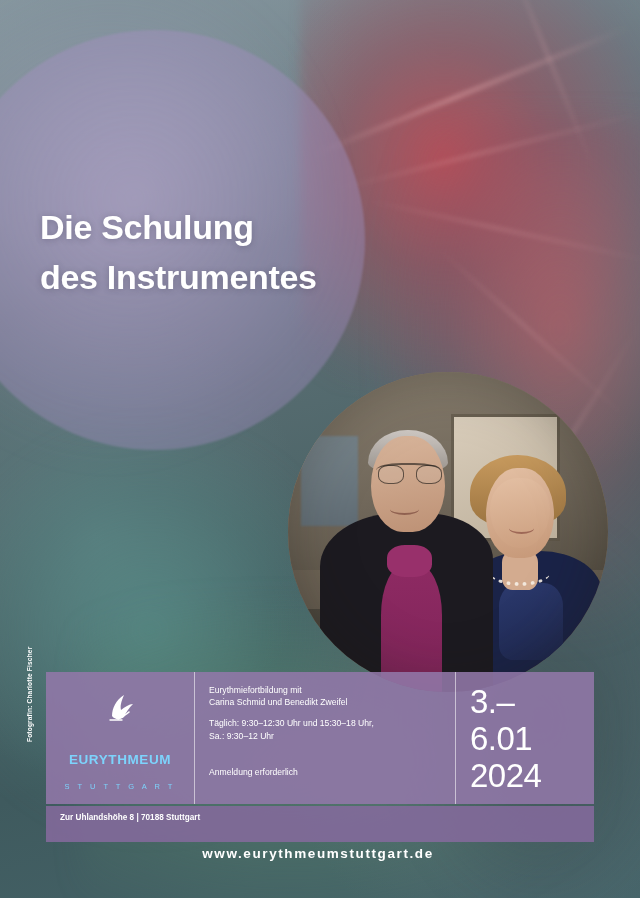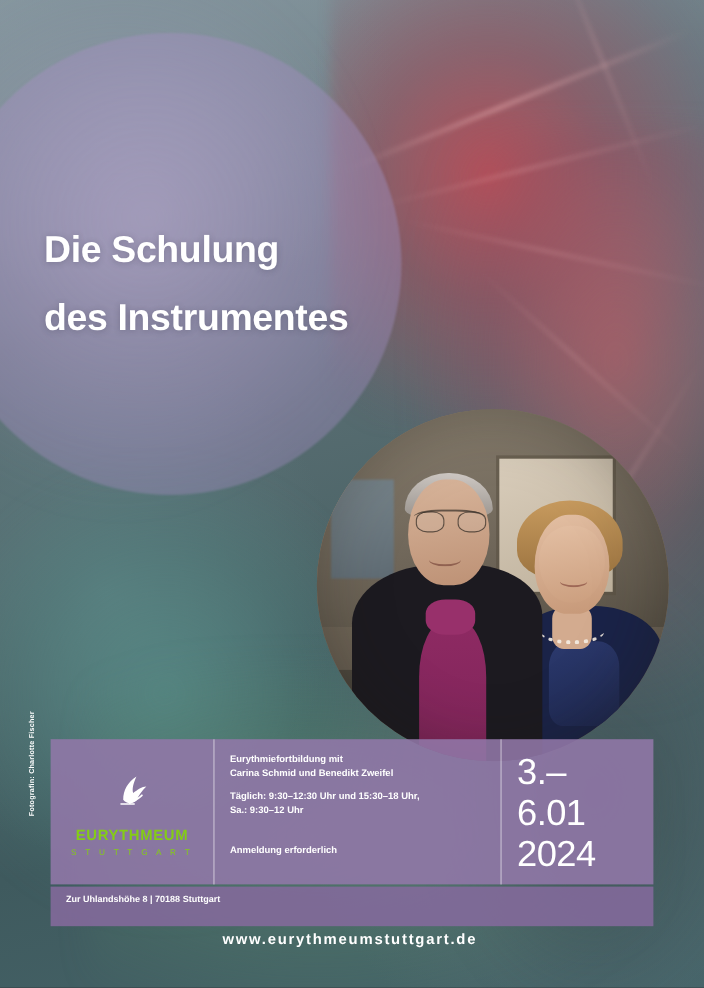--- a/index.html
+++ b/index.html
@@ -96,21 +96,21 @@
     position: absolute;
     left: 40px;
     top: 210px;
     color: #ffffff;
     font-size: 34px;
     font-weight: bold;
     line-height: 1.0;
     letter-spacing: -0.3px;
     text-shadow: 0 1px 6px rgba(40,40,60,0.25);
   }
-  .headline .line2 { margin-top: 28px; }
+  .headline .line2 { margin-top: 16px; }
 
   
   .photo {
     position: absolute;
     left: 288px;
     top: 372px;
     width: 320px;
     height: 320px;
     border-radius: 50%;
     overflow: hidden;
@@ -278,22 +278,23 @@
     background: rgba(146,120,168,0.88);
     display: flex;
     align-items: stretch;
   }
   .panel-logo {
     width: 148px;
     display: flex;
     flex-direction: column;
     align-items: center;
     justify-content: center;
-    color: #84cc16;
+    color: #7dd3fc;
     border-right: 1px solid rgba(255,255,255,0.55);
+    gap: 12px;
   }
   .logo-mark { margin-bottom: 6px; }
   .logo-name {
     font-size: 13.5px;
     font-weight: bold;
     letter-spacing: 0.6px;
   }
   .logo-sub {
     font-size: 7.5px;
     letter-spacing: 3px;
@@ -302,21 +303,21 @@
   .panel-text {
     flex: 1;
     padding: 12px 14px 10px 14px;
     color: #ffffff;
     font-size: 8.6px;
     line-height: 1.42;
     border-right: 1px solid rgba(255,255,255,0.55);
   }
   .panel-text p { margin: 0 0 9px 0; }
   .panel-text p:last-child { margin-bottom: 0; margin-top: 24px; }
-  .pt-bold { font-weight: bold; }
+  .pt-bold { font-weight: normal; }
   .panel-date {
     width: 124px;
     color: #ffffff;
     font-size: 33px;
     line-height: 1.12;
     padding: 12px 0 0 14px;
     letter-spacing: -0.5px;
   }
 
   

